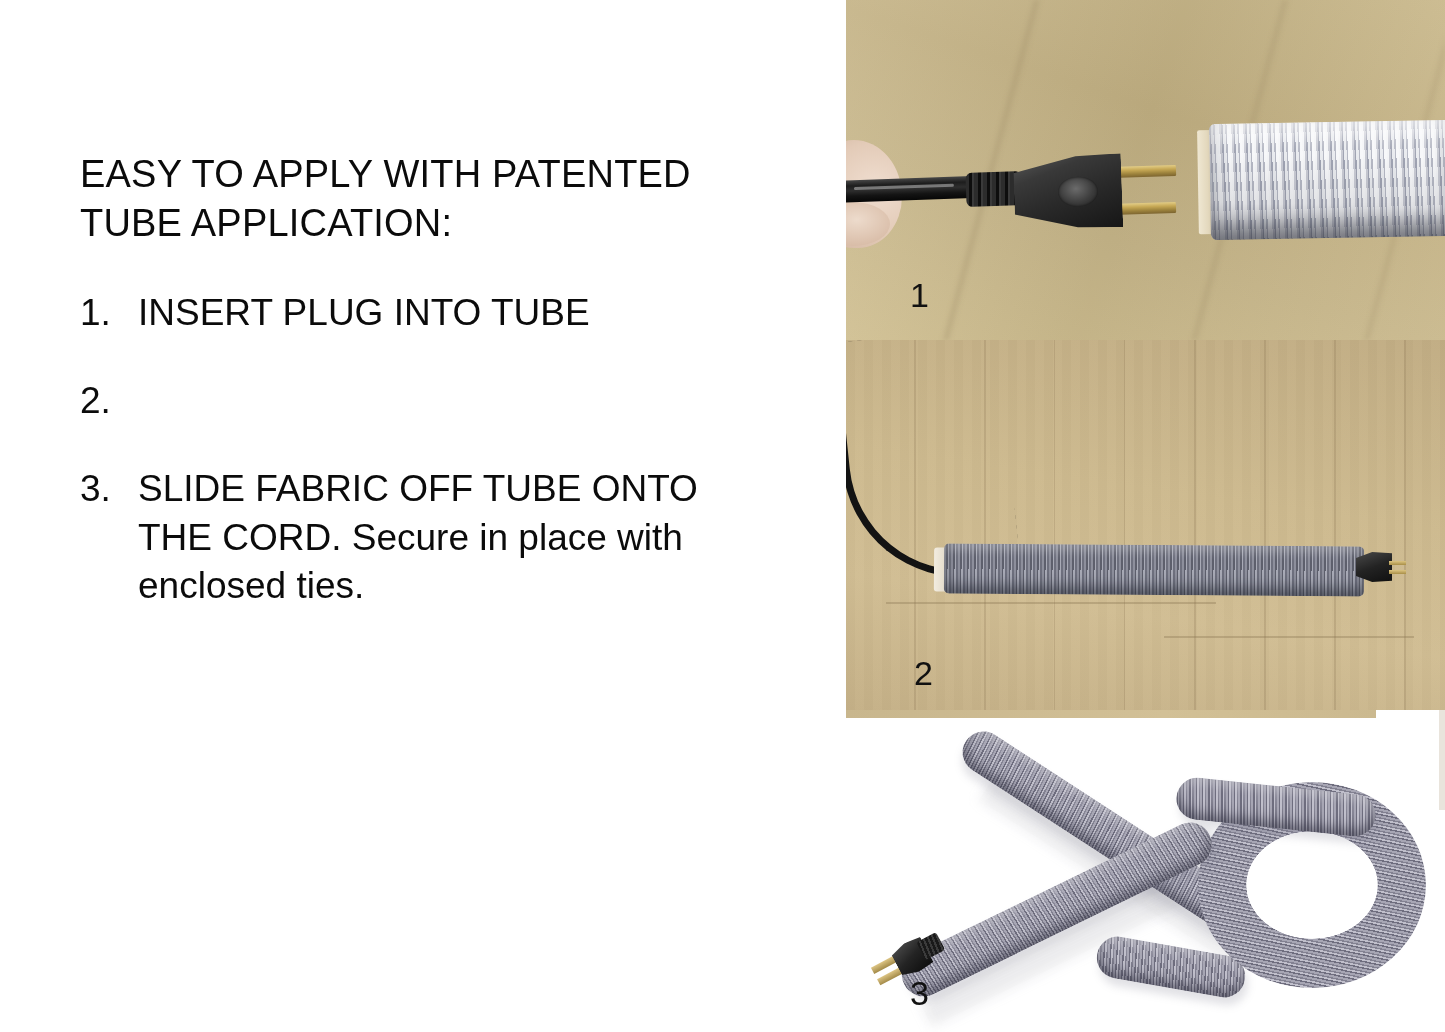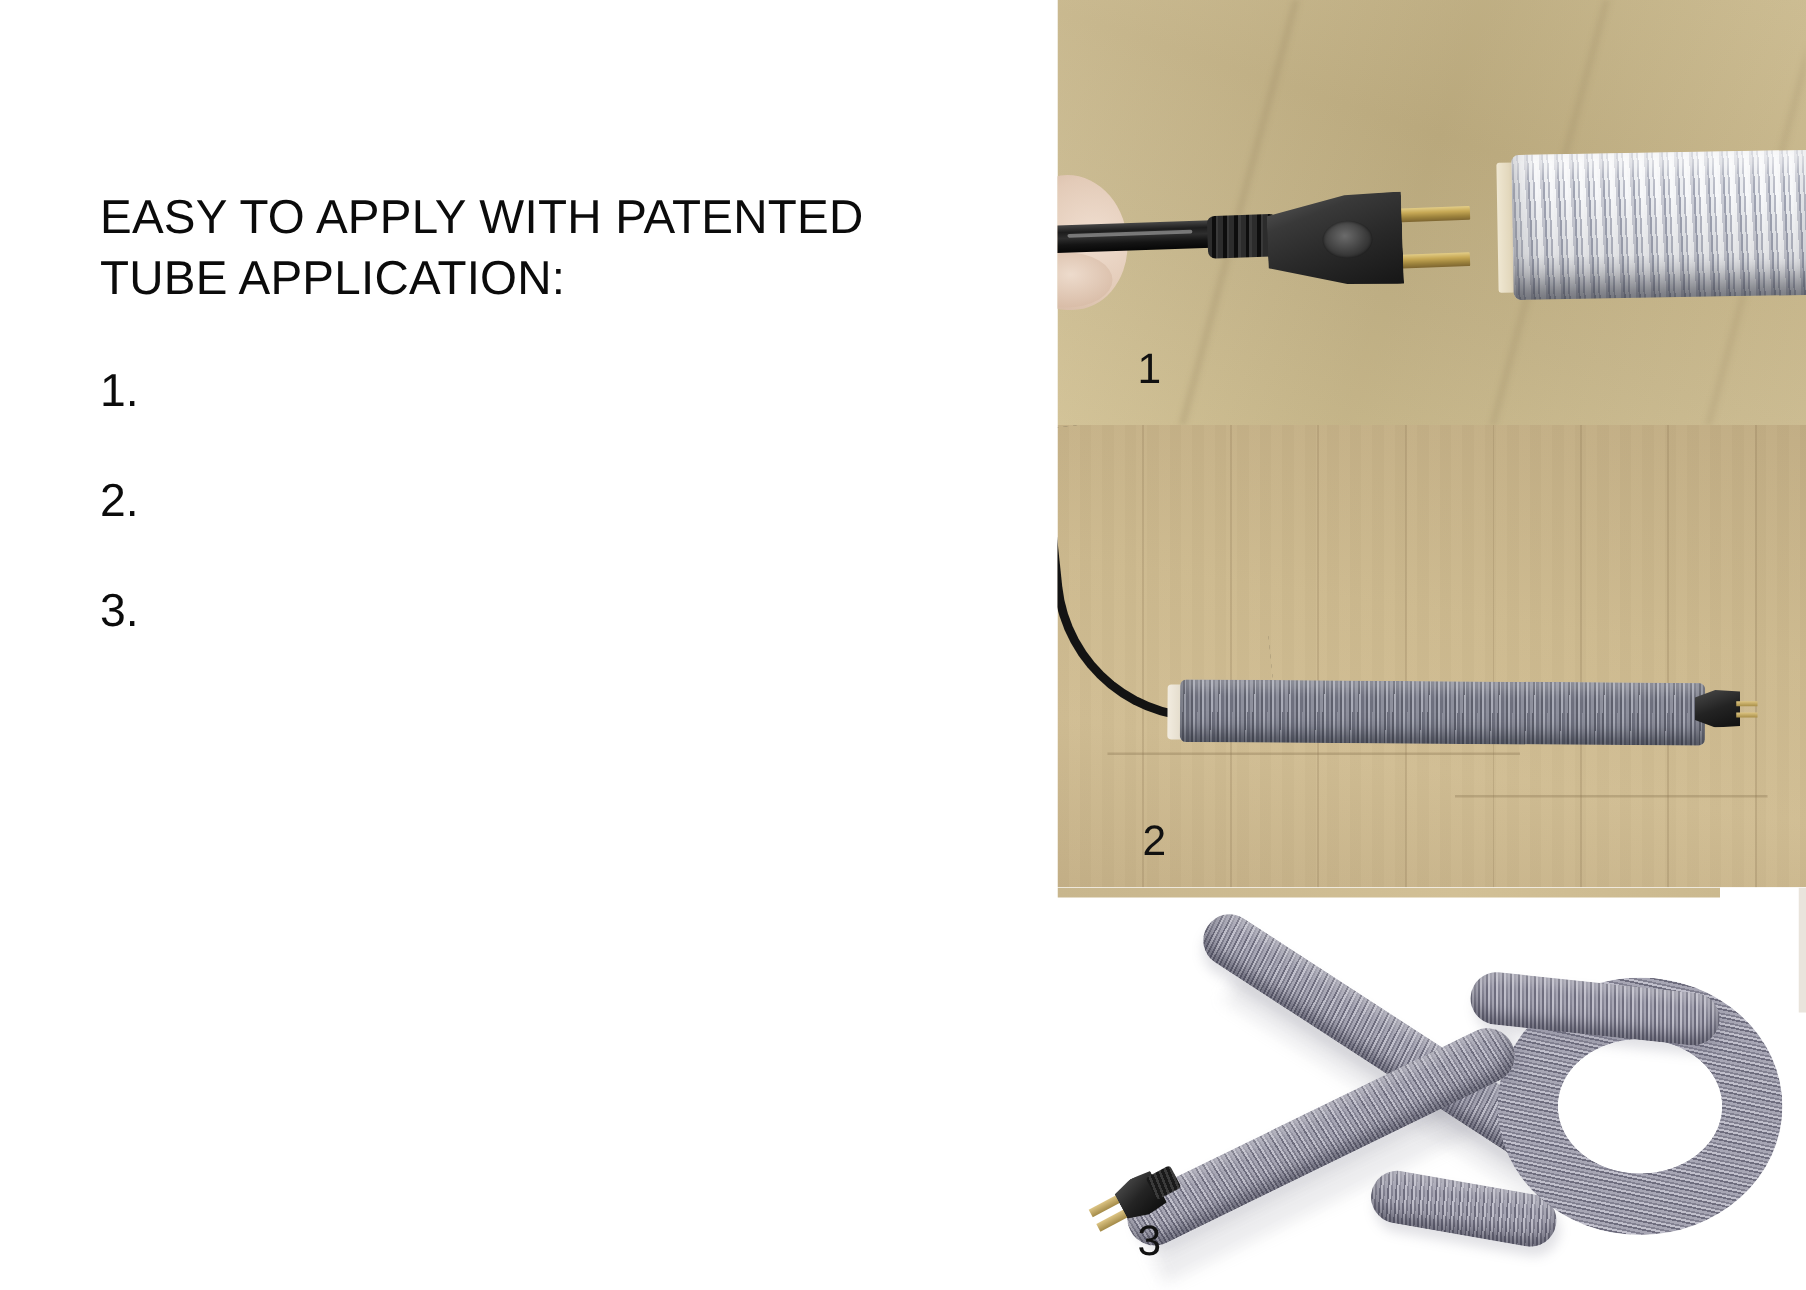--- a/index.html
+++ b/index.html
@@ -492,28 +492,30 @@
 <div class="page">
 
   <div class="instructions">
 
     <div class="heading">EASY TO APPLY WITH PATENTED TUBE APPLICATION:</div>
 
     <ol class="steps">
 
       <li class="step">
         <span class="step-num">1.</span>
+        <span class="step-text">INSERT PLUG INTO TUBE</span>
       </li>
 
       <li class="step">
         <span class="step-num">2.</span>
       </li>
 
       <li class="step">
         <span class="step-num">3.</span>
+        <span class="step-text">SLIDE FABRIC OFF TUBE ONTO THE CORD.  Secure in place with enclosed ties.</span>
       </li>
 
     </ol>
   </div>
 
   <div class="photos">
 
     <div class="photo photo-1">
       <div class="floor-blur"></div>
       <div class="hand"></div>

